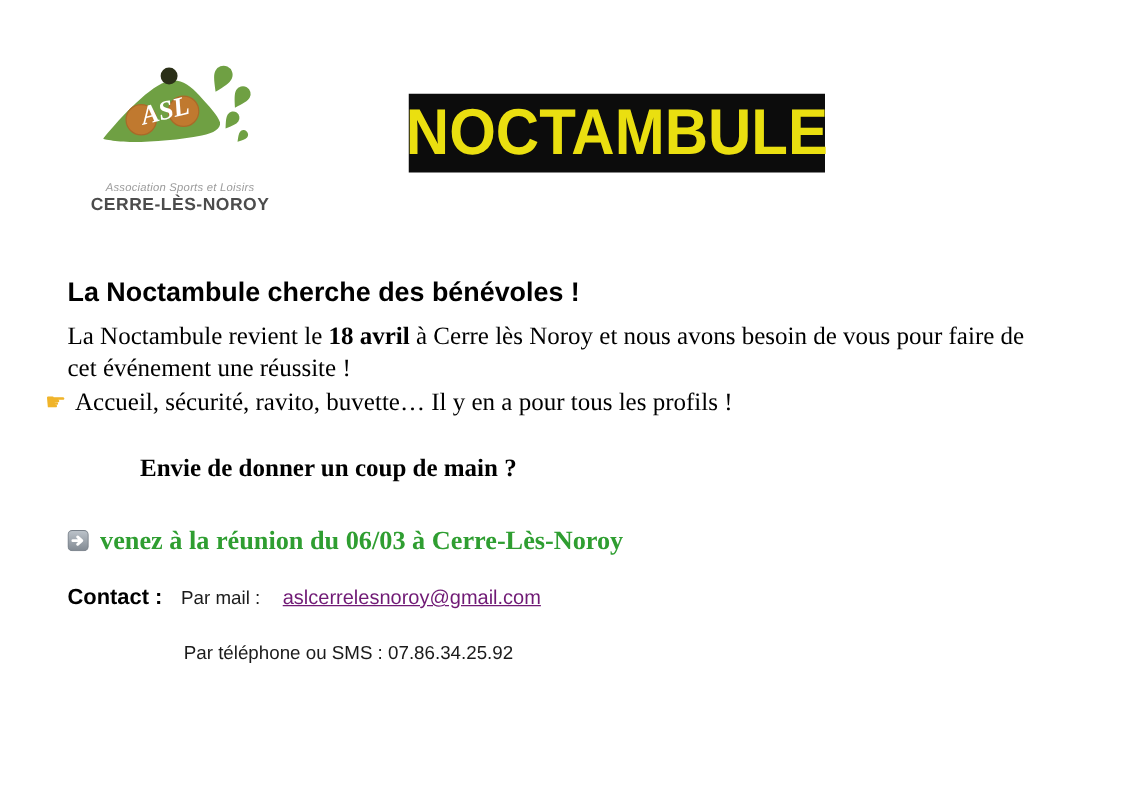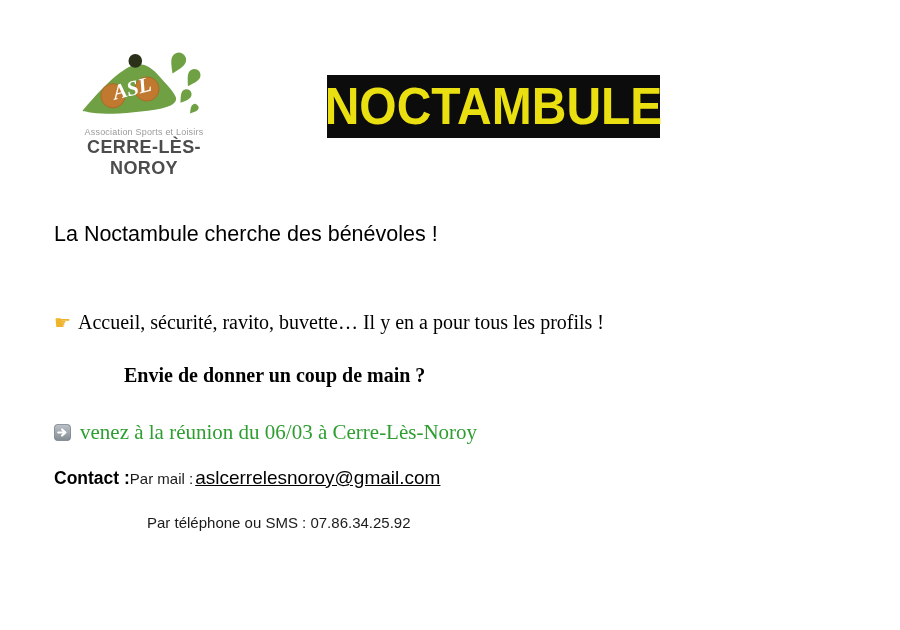--- a/index.html
+++ b/index.html
@@ -10,76 +10,77 @@
     height: 630px;
     background: #ffffff;
     overflow: hidden;
     font-family: "Liberation Sans", sans-serif;
     color: #000;
   }
 
   
   .logo { position: absolute; left: 68px; top: 52px; width: 152px; text-align: center; }
   .logo svg { display: block; margin: 0 auto; }
-  .logo .cap1 { font-size: 9px; color: #9b9b9b; letter-spacing: 0.2px; margin-top: 1px; }
-  .logo .cap2 { font-size: 18px; font-weight: 700; color: #4c4c4c; letter-spacing: 0.4px; }
+  .logo .cap1 { font-size: 9px; color: #9b9b9b; letter-spacing: 0.2px; margin-top: 19px; font-style: italic; }
+  .logo .cap2 { font-size: 14px; font-weight: 700; color: #4c4c4c; letter-spacing: 0.4px; }
 
   
   .banner {
     position: absolute; left: 327px; top: 75px; width: 333px; height: 63px;
     background: #0c0c0c;
     display: flex; align-items: center; justify-content: center;
   }
   .banner span {
     font-family: "Liberation Sans", sans-serif;
     font-weight: 900; font-size: 48px; color: #eadf10;
     letter-spacing: 0px; transform: scaleY(1.08);
     white-space: nowrap;
   }
 
   .greeting { position: absolute; left: 55px; top: 181px; font-size: 15.5px; color: #1b1b1b; }
 
-  .headline { position: absolute; left: 54px; top: 222px; font-size: 21.5px; font-weight: 400; color: #000; }
+  .headline { position: absolute; left: 54px; top: 222px; font-size: 21.5px; font-weight: 700; color: #000; }
 
   .intro {
     position: absolute; left: 54px; top: 256px; width: 775px;
     font-family: "Liberation Serif", serif; font-size: 20px; line-height: 26px; color: #000;
   }
   .profiles {
-    position: absolute; left: 54px; top: 311px;
+    position: absolute; left: 36px; top: 311px;
     font-family: "Liberation Serif", serif; font-size: 20px; color: #000;
     white-space: nowrap;
     text-align: center;
   }
   .hand {
     font-family: "DejaVu Sans", sans-serif;
     color: #f0b42a; font-size: 19px; margin-right: 7px;
   }
 
   .question {
-    position: absolute; left: 124px; top: 364px;
+    position: absolute; left: 112px; top: 364px;
     font-family: "Liberation Serif", serif; font-weight: 700; font-size: 20px; color: #000;
   }
 
   .meeting {
     position: absolute; left: 54px; top: 420px;
     display: flex; align-items: center; gap: 9px;
   }
   .meeting .mtext {
     font-family: "Liberation Serif", serif; font-size: 21px; color: #2f9e31;
     white-space: nowrap;
+    font-weight: bold;
   }
 
   .contact {
     position: absolute; left: 54px; top: 467px;
     display: flex; align-items: baseline;
   }
-  .contact-label { font-size: 17.5px; font-weight: 700; color: #000; }
-  .mail-label { font-size: 15px; color: #1b1b1b; margin-right: 2px; }
-  .mail-link { font-size: 19px; color: #000000; text-decoration: underline; }
+  .contact-label { font-size: 17.5px; font-weight: 700; color: #000; margin-right: 15px; }
+  .mail-label { font-size: 15px; color: #1b1b1b; margin-right: 18px; }
+  .mail-link { font-size: 16px; color: #701a75; text-decoration: underline; }
 
   .phone { position: absolute; left: 147px; top: 514px; font-size: 15px; color: #1b1b1b; }
 
   .footer { position: absolute; right: 52px; top: 541px; font-size: 18px; color: #1b1b1b; white-space: nowrap; }
 </style>
 </head>
 <body>
 
 <div class="page">
 
@@ -106,20 +107,21 @@
     <div class="cap2">CERRE-LÈS-NOROY</div>
   </div>
 
   <div class="banner">
     <span>NOCTAMBULE</span>
   </div>
 
 
   <div class="headline">La Noctambule cherche des bénévoles !</div>
 
+  <p class="intro"><span>La Noctambule revient le </span><strong>18 avril</strong><span> à Cerre lès Noroy et nous avons besoin de vous pour faire de cet événement une réussite !</span></p>
 
   <p class="profiles"><span class="hand">☛</span><span>Accueil, sécurité, ravito, buvette… Il y en a pour tous les profils !</span></p>
 
   <p class="question">Envie de donner un coup de main ?</p>
 
   <div class="meeting">
     <svg width="17" height="17" viewBox="0 0 20 20" aria-hidden="true">
       <defs>
         <linearGradient id="ag" x1="0" y1="0" x2="0" y2="1">
           <stop offset="0" stop-color="#bcc3ca"></stop>

